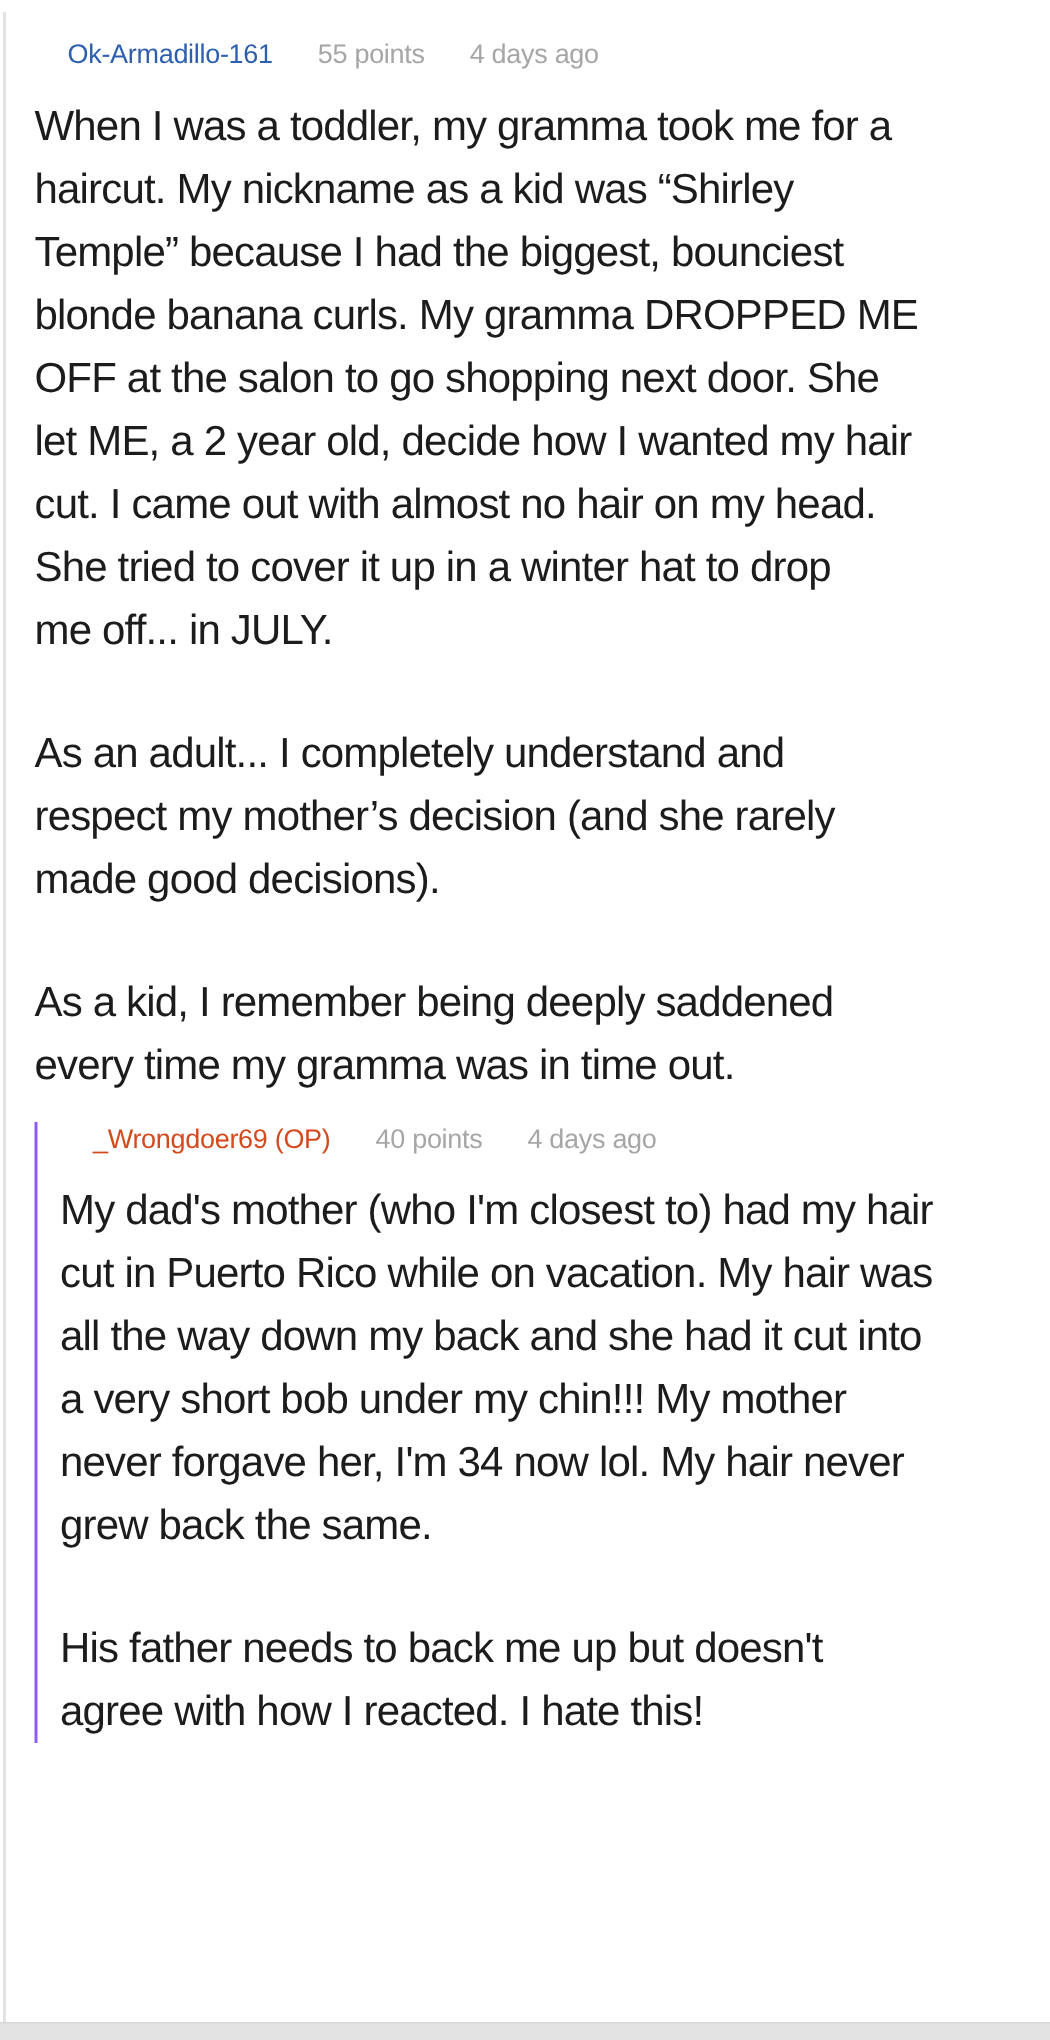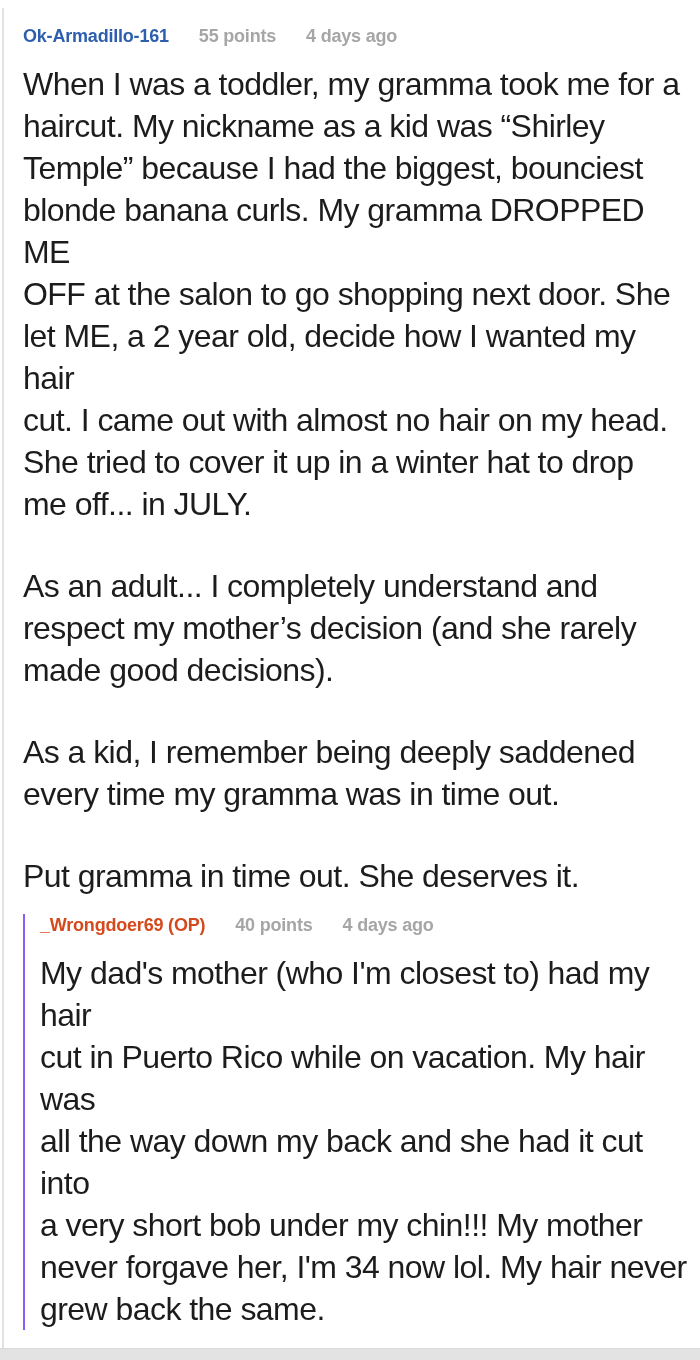--- a/index.html
+++ b/index.html
@@ -32,32 +32,33 @@
   .comment-header {
     display: flex;
     align-items: baseline;
     gap: 30px;
     margin-bottom: 11px;
     font-size: 18px;
     line-height: 22px;
     letter-spacing: -0.2px;
   }
   .username {
-    font-weight: bold;
+    font-weight: normal;
     text-decoration: none;
     cursor: pointer;
+    margin-left: 22px;
   }
   .username-op { color: #d44a1c; }
   .username-commenter { color: #2d5fae; }
   .meta {
     color: #a6a6a6;
-    font-weight: 700;
+    font-weight: 400;
   }
   .comment-body p {
-    font-size: 32px;
+    font-size: 28px;
     line-height: 42px;
     letter-spacing: -0.55px;
     color: #1c1c1c;
     white-space: pre-line;
     margin: 16px 0 40px 0;
   }
   .comment-body p:last-child { margin-bottom: 0; }
   
   .reply {
     margin-top: 17px;
@@ -98,38 +99,39 @@
 OFF at the salon to go shopping next door. She
 let ME, a 2 year old, decide how I wanted my hair
 cut. I came out with almost no hair on my head.
 She tried to cover it up in a winter hat to drop
 me off... in JULY.</p>
       <p>As an adult... I completely understand and
 respect my mother’s decision (and she rarely
 made good decisions).</p>
       <p>As a kid, I remember being deeply saddened
 every time my gramma was in time out.</p>
-      <p>Put gramma in time out. She deserves it.</p>
     </div>
 
     <div class="reply">
 
       <div class="comment-header">
         <a class="username username-op">_Wrongdoer69 (OP)</a>
         <span class="meta">40 points</span>
         <span class="meta">4 days ago</span>
       </div>
 
       <div class="comment-body">
         <p>My dad's mother (who I'm closest to) had my hair
 cut in Puerto Rico while on vacation. My hair was
 all the way down my back and she had it cut into
 a very short bob under my chin!!! My mother
 never forgave her, I'm 34 now lol. My hair never
 grew back the same.</p>
+        <p>His father needs to back me up but doesn't
+agree with how I reacted. I hate this!</p>
       </div>
 
     </div>
 
   </div>
 
   <div class="bottom-bar"></div>
 
 </div>
 

